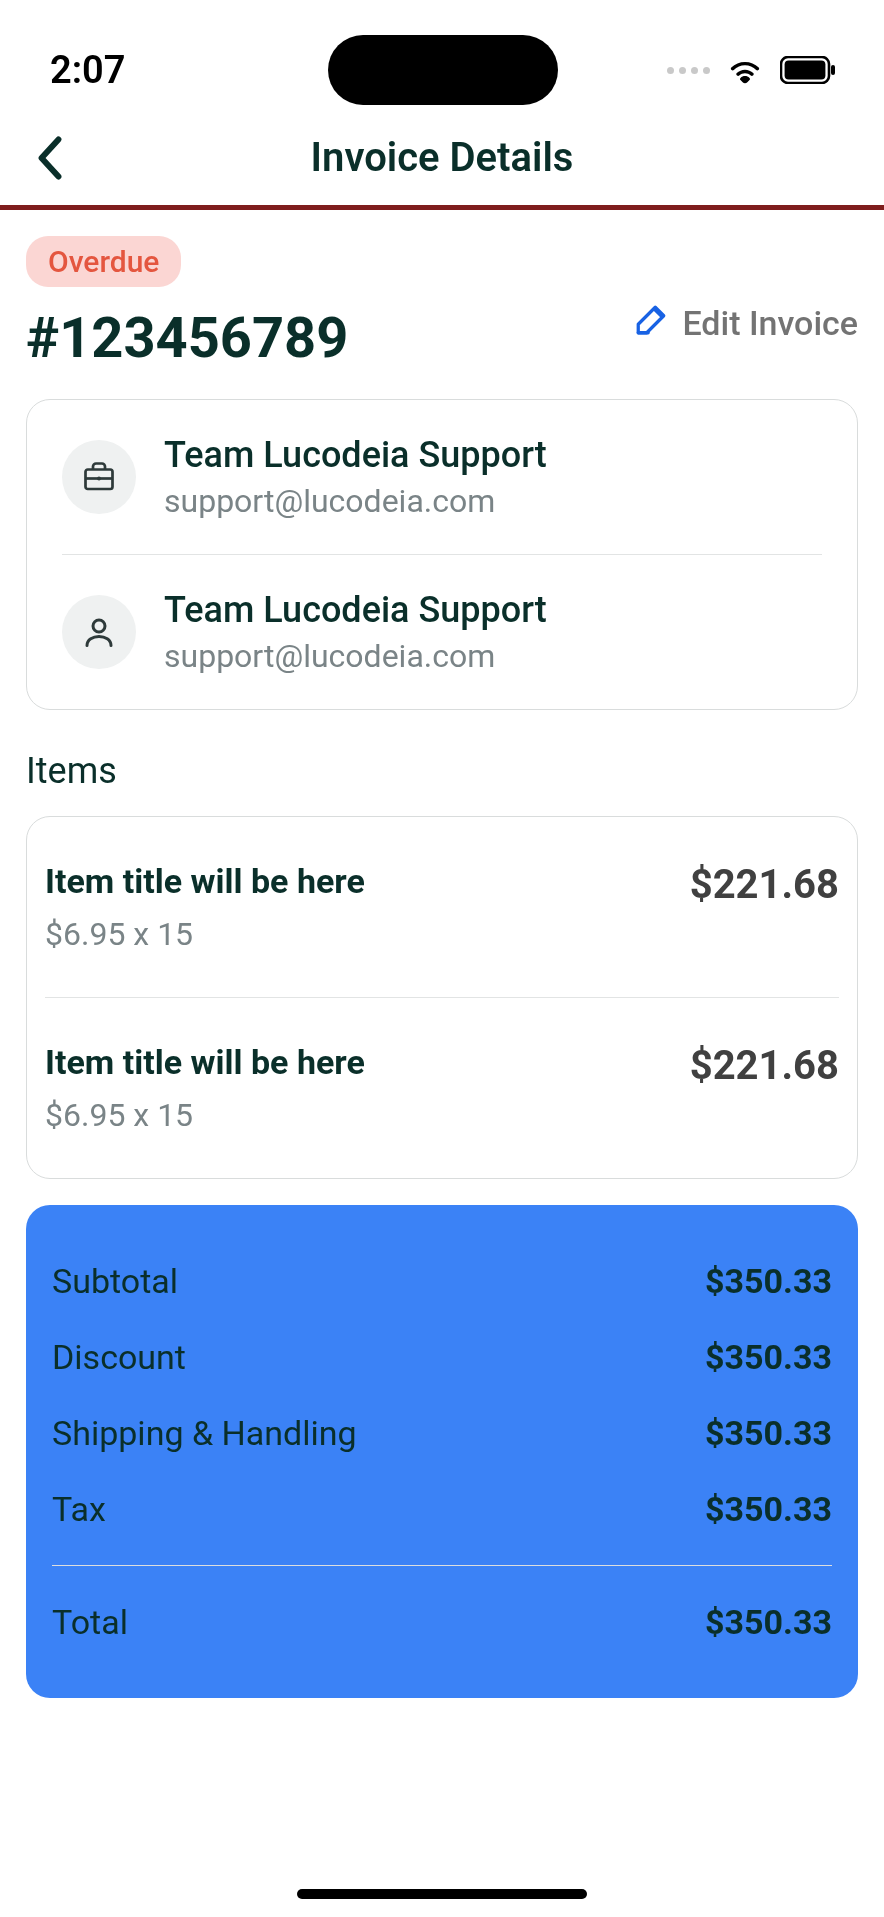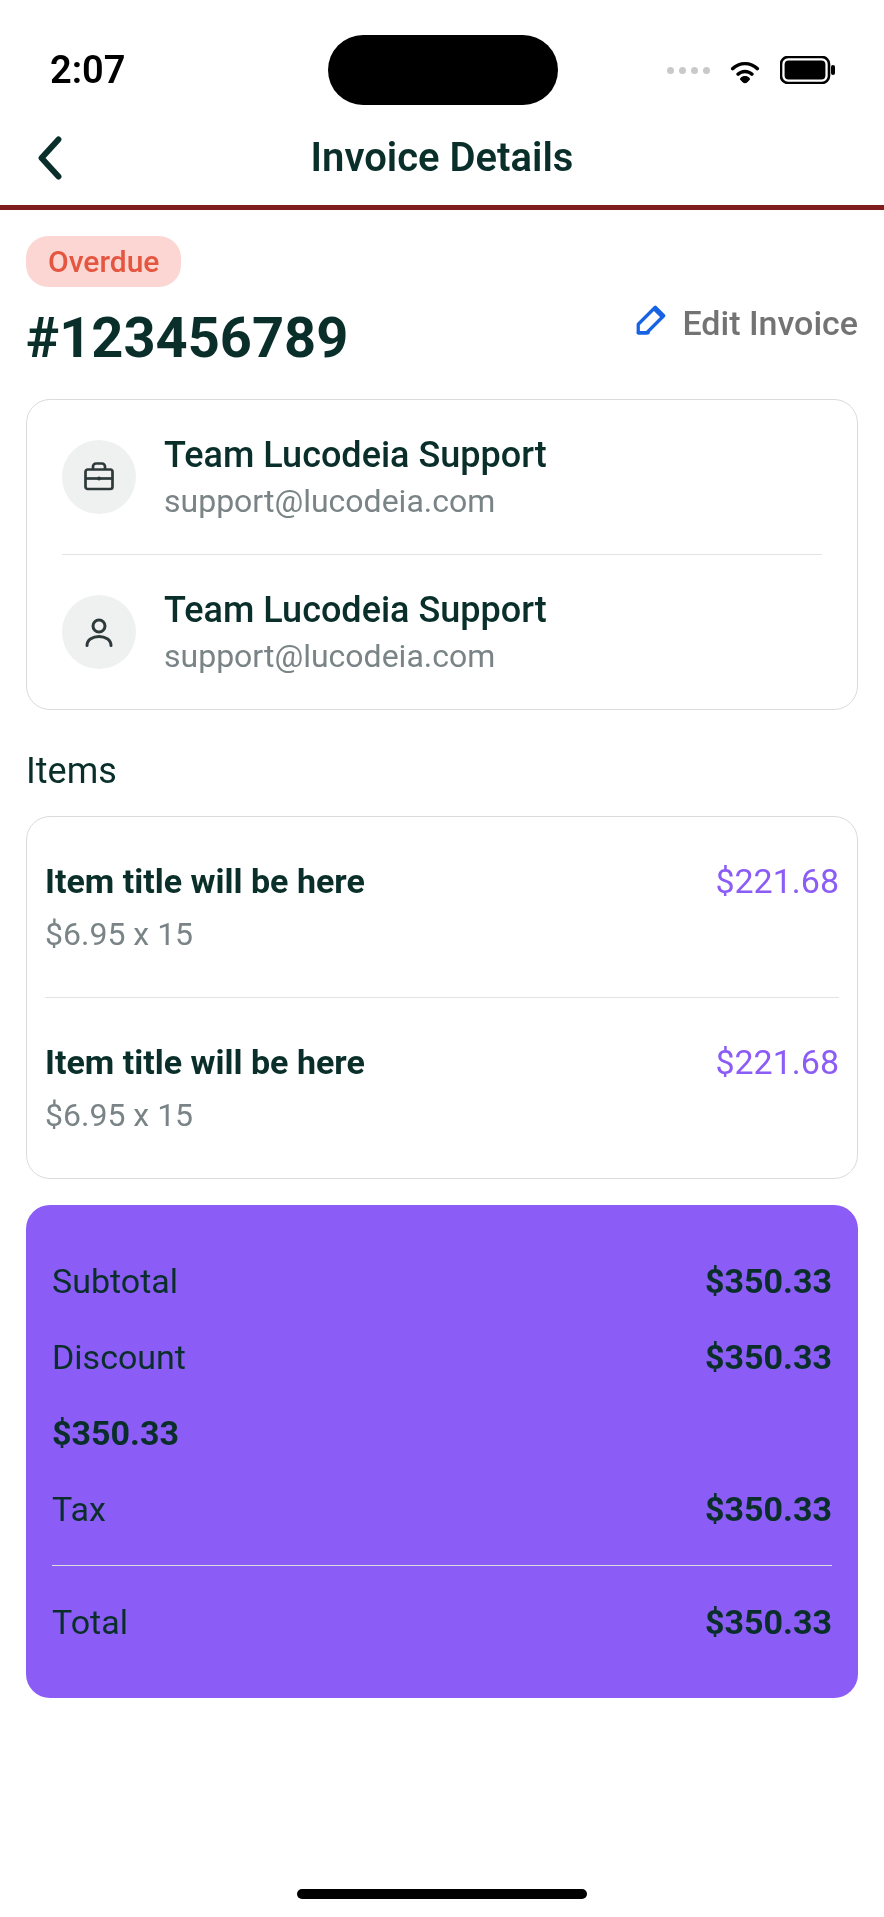--- a/index.html
+++ b/index.html
@@ -174,27 +174,27 @@
     font-size: 34px;
     font-weight: 700;
     color: #0a2f2a;
   }
   .item-sub {
     font-size: 32px;
     color: #7a8487;
     margin-top: 14px;
   }
   .item-price {
-    font-size: 34px;
-    font-weight: 400;
-    color: #8b5cf6;
+    font-size: 40px;
+    font-weight: 700;
+    color: #404040;
   }
 
   .totals-card {
-    background: #8b5cf6;
+    background: #3b82f6;
     border-radius: 24px;
     margin-top: 26px;
     padding: 38px 26px;
   }
   .total-row {
     display: flex;
     justify-content: space-between;
     align-items: center;
     padding: 18px 0;
   }
@@ -326,20 +326,21 @@
   <div class="totals-card">
     <div class="total-row">
       <span class="total-label">Subtotal</span>
       <span class="total-value">$350.33</span>
     </div>
     <div class="total-row">
       <span class="total-label">Discount</span>
       <span class="total-value">$350.33</span>
     </div>
     <div class="total-row">
+      <span class="total-label">Shipping &amp; Handling</span>
       <span class="total-value">$350.33</span>
     </div>
     <div class="total-row">
       <span class="total-label">Tax</span>
       <span class="total-value">$350.33</span>
     </div>
     <div class="total-divider"></div>
     <div class="total-row">
       <span class="total-label">Total</span>
       <span class="total-value">$350.33</span>

